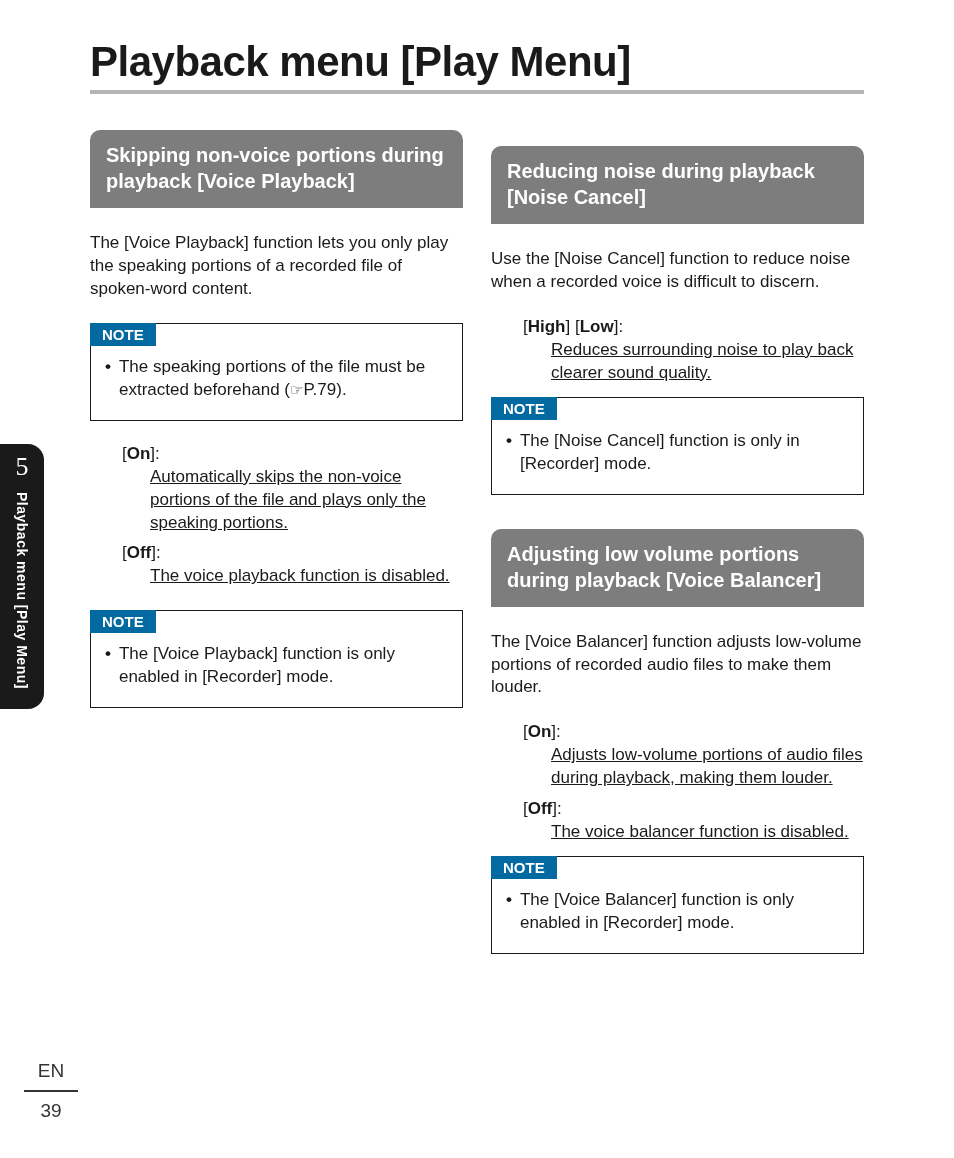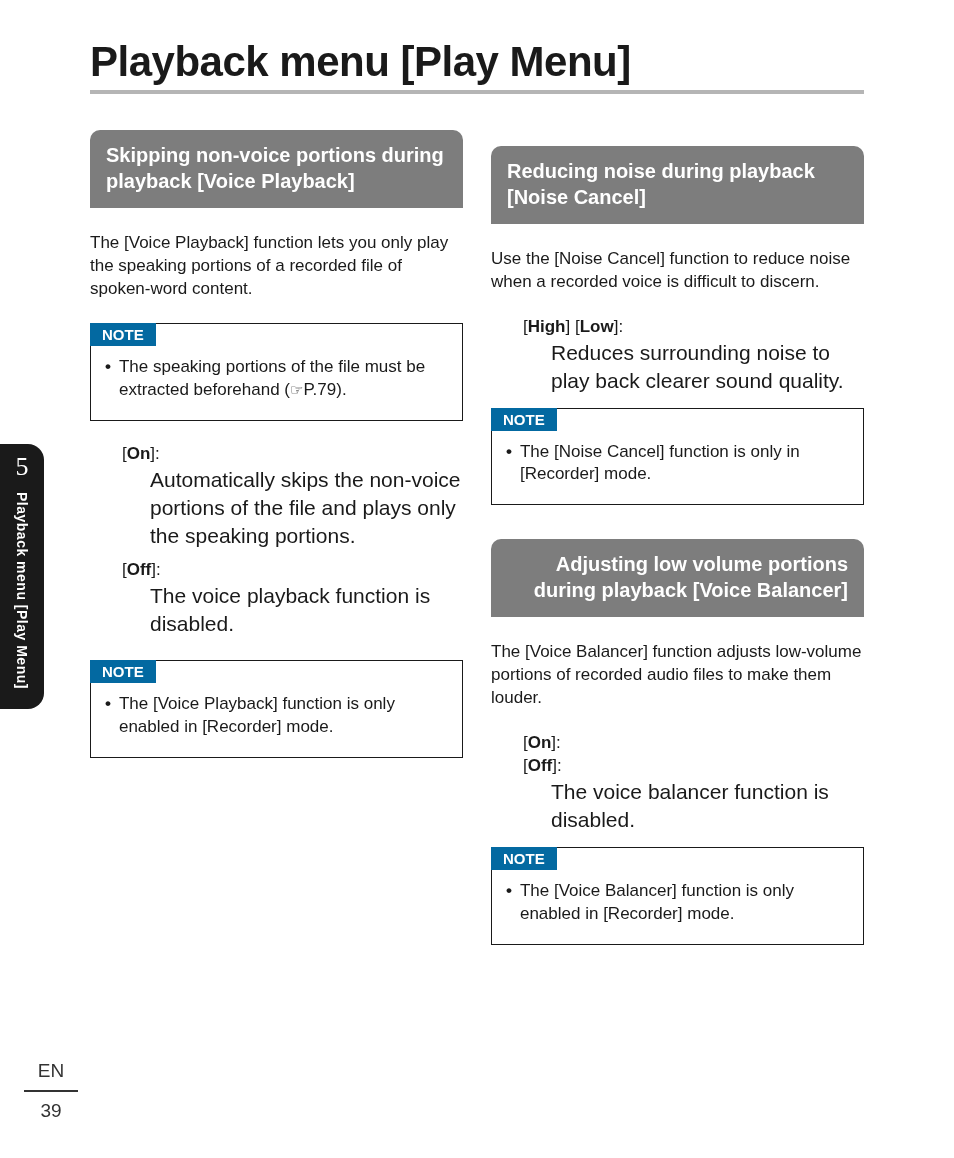--- a/index.html
+++ b/index.html
@@ -33,21 +33,21 @@
     background: #7d7d7d;
     color: #fff;
     font-weight: 700;
     font-size: 20px;
     line-height: 1.3;
     padding: 12px 16px 14px 16px;
     border-radius: 10px 10px 0 0;
     margin-bottom: 24px;
     font-stretch: condensed;
   }
-  .sec-balancer .section-header { text-align: right; }
+  .sec-balancer .section-header { text-align: left; }
   .body-text {
     font-size: 17px;
     line-height: 1.35;
     margin-bottom: 22px;
   }
   b { font-weight: 400; }
   .note-box {
     border: 1px solid #1a1a1a;
     margin-bottom: 22px;
   }
@@ -77,24 +77,25 @@
   .opt-block {
     padding-left: 32px;
     margin-bottom: 22px;
   }
   .opt-label {
     font-size: 17px;
     line-height: 1.35;
   }
   .opt-label b { font-weight: 700; }
   .opt-desc {
-    font-size: 21px;
+    font-size: 17px;
     line-height: 1.35;
     padding-left: 28px;
     margin-bottom: 8px;
+    text-decoration: underline;
   }
   .opt-row {
     font-size: 17px;
     line-height: 1.35;
     margin-bottom: 4px;
   }
   .opt-row .cont { padding-left: 28px; display: block; }
   .pageref-icon {
     display: inline-block;
     font-size: 15px;
@@ -228,20 +229,21 @@
 
     <div class="section sec-balancer">
       <div class="section-header">Adjusting low volume portions during playback [Voice Balancer]</div>
 
       <p class="body-text">
         <span>The [</span><b>Voice Balancer</b><span>] function adjusts low-volume portions of recorded audio files to make them louder.</span>
       </p>
 
       <div class="opt-block" style="margin-bottom:12px;">
         <div class="opt-label">[<b>On</b>]:</div>
+        <div class="opt-desc">Adjusts low-volume portions of audio files during playback, making them louder.</div>
         <div class="opt-label">[<b>Off</b>]:</div>
         <div class="opt-desc">The voice balancer function is disabled.</div>
       </div>
 
       <div class="note-box">
         <span class="note-label">NOTE</span>
         <div class="note-content">
           <div class="bullet">
             <span class="dot">•</span>
             <span>

